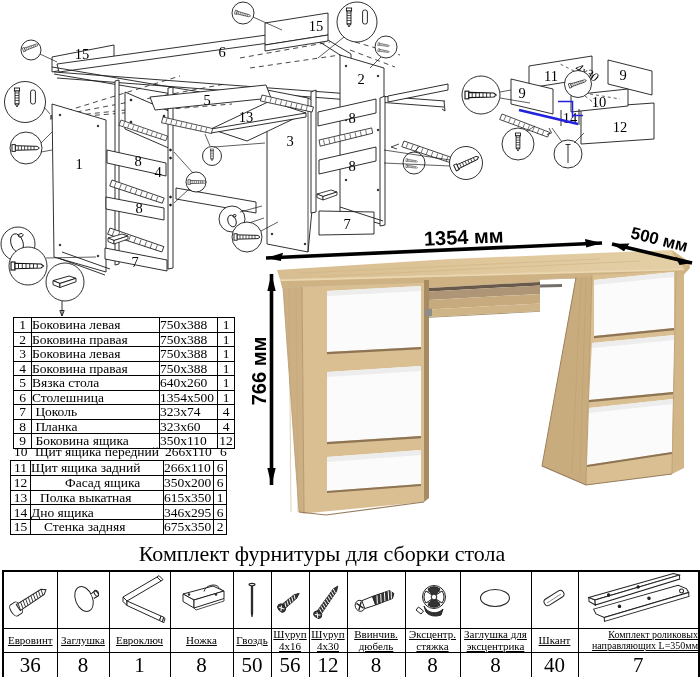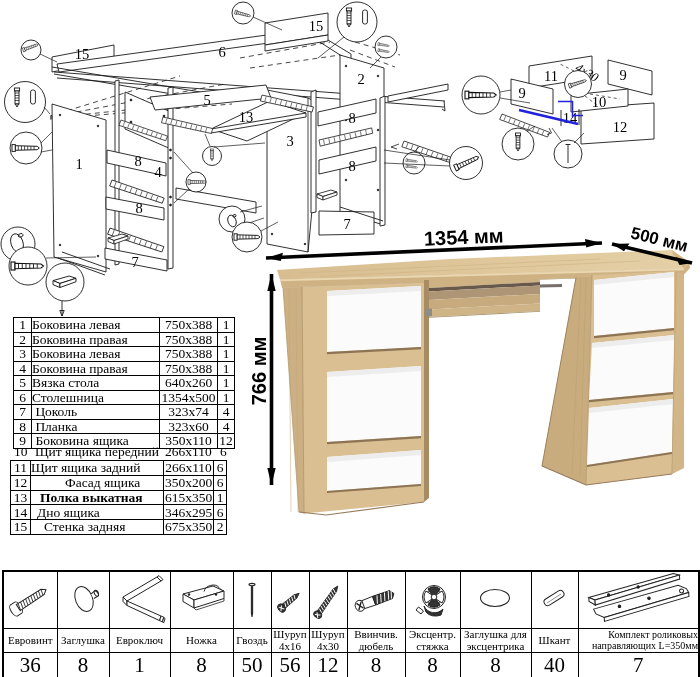--- a/index.html
+++ b/index.html
@@ -4,29 +4,29 @@
 <style>
 html,body{margin:0;padding:0;background:#fff;}
 #page{position:relative;width:700px;height:677px;background:#fff;overflow:hidden;
   font-family:"Liberation Serif",serif;}
 #art{position:absolute;left:0;top:0;}
 .tblA{position:absolute;border-collapse:collapse;table-layout:fixed;}
 .tblA td{border:1px solid #000;padding:0;font-family:"Liberation Serif",serif;
   font-size:13.5px;line-height:1;white-space:nowrap;overflow:hidden;}
 .cnum{text-align:center;}
 .cnam{padding-left:3px;}
-.csiz{text-align:center;}
+.csiz{text-align:left;}
 #row10{position:absolute;left:10px;top:444px;width:224px;font-size:13.5px;}
 #row10 span{position:absolute;white-space:nowrap;}
 #caption{position:absolute;left:60px;top:541px;width:524px;text-align:center;
   font-size:22px;font-family:"Liberation Serif",serif;color:#000;}
 .hw{position:absolute;border-collapse:collapse;table-layout:fixed;border:2px solid #000;}
 .hw td{border:1px solid #000;padding:0;text-align:center;vertical-align:middle;
   font-family:"Liberation Serif",serif;overflow:hidden;}
-.hw .lbl{font-size:11px;line-height:1.05;}
+.hw .lbl{font-size:11px;line-height:1.05;text-decoration:underline;}
 .hw svg{display:block;margin:0 auto;}
 .hw .qty{font-size:21px;}
 </style>
 </head>
 <body>
 <div id="page">
 <svg id="art" width="700" height="677" viewBox="0 0 700 677">
 <defs>
 <linearGradient id="oakTop" x1="0" y1="0" x2="1" y2="0">
 <stop offset="0" stop-color="#d7bd90"></stop>
@@ -486,39 +486,40 @@
           <td class="cnum">6</td>
         </tr>
 <tr>
           <td class="cnum">12</td>
           <td class="cnam" style="padding-left:34px;">Фасад ящика</td>
           <td class="csiz">350х200</td>
           <td class="cnum">6</td>
         </tr>
 <tr>
           <td class="cnum">13</td>
-          <td class="cnam" style="padding-left:9px;font-weight:bold;">Полка выкатная</td>
+          <td class="cnam" style="padding-left:9px;">Полка выкатная</td>
           <td class="csiz">615х350</td>
           <td class="cnum">1</td>
         </tr>
 <tr>
           <td class="cnum">14</td>
-          <td class="cnam" style="padding-left:6px;">Дно ящика</td>
+          <td class="cnam" style="padding-left:0;">Дно ящика</td>
           <td class="csiz">346х295</td>
           <td class="cnum">6</td>
         </tr>
 <tr>
           <td class="cnum">15</td>
           <td class="cnam" style="padding-left:13px;">Стенка задняя</td>
           <td class="csiz">675х350</td>
           <td class="cnum">2</td>
         </tr>
 </tbody>
     </table>
 
+<div id="caption">Комплект фурнитуры для сборки стола</div>
 
 <table class="hw" style="left:2px;top:570px;width:696px;height:103px;">
 <colgroup>
 <col style="width:54px">
         <col style="width:52px">
         <col style="width:61px">
         <col style="width:63px">
 <col style="width:38px">
         <col style="width:38px">
         <col style="width:38px">

